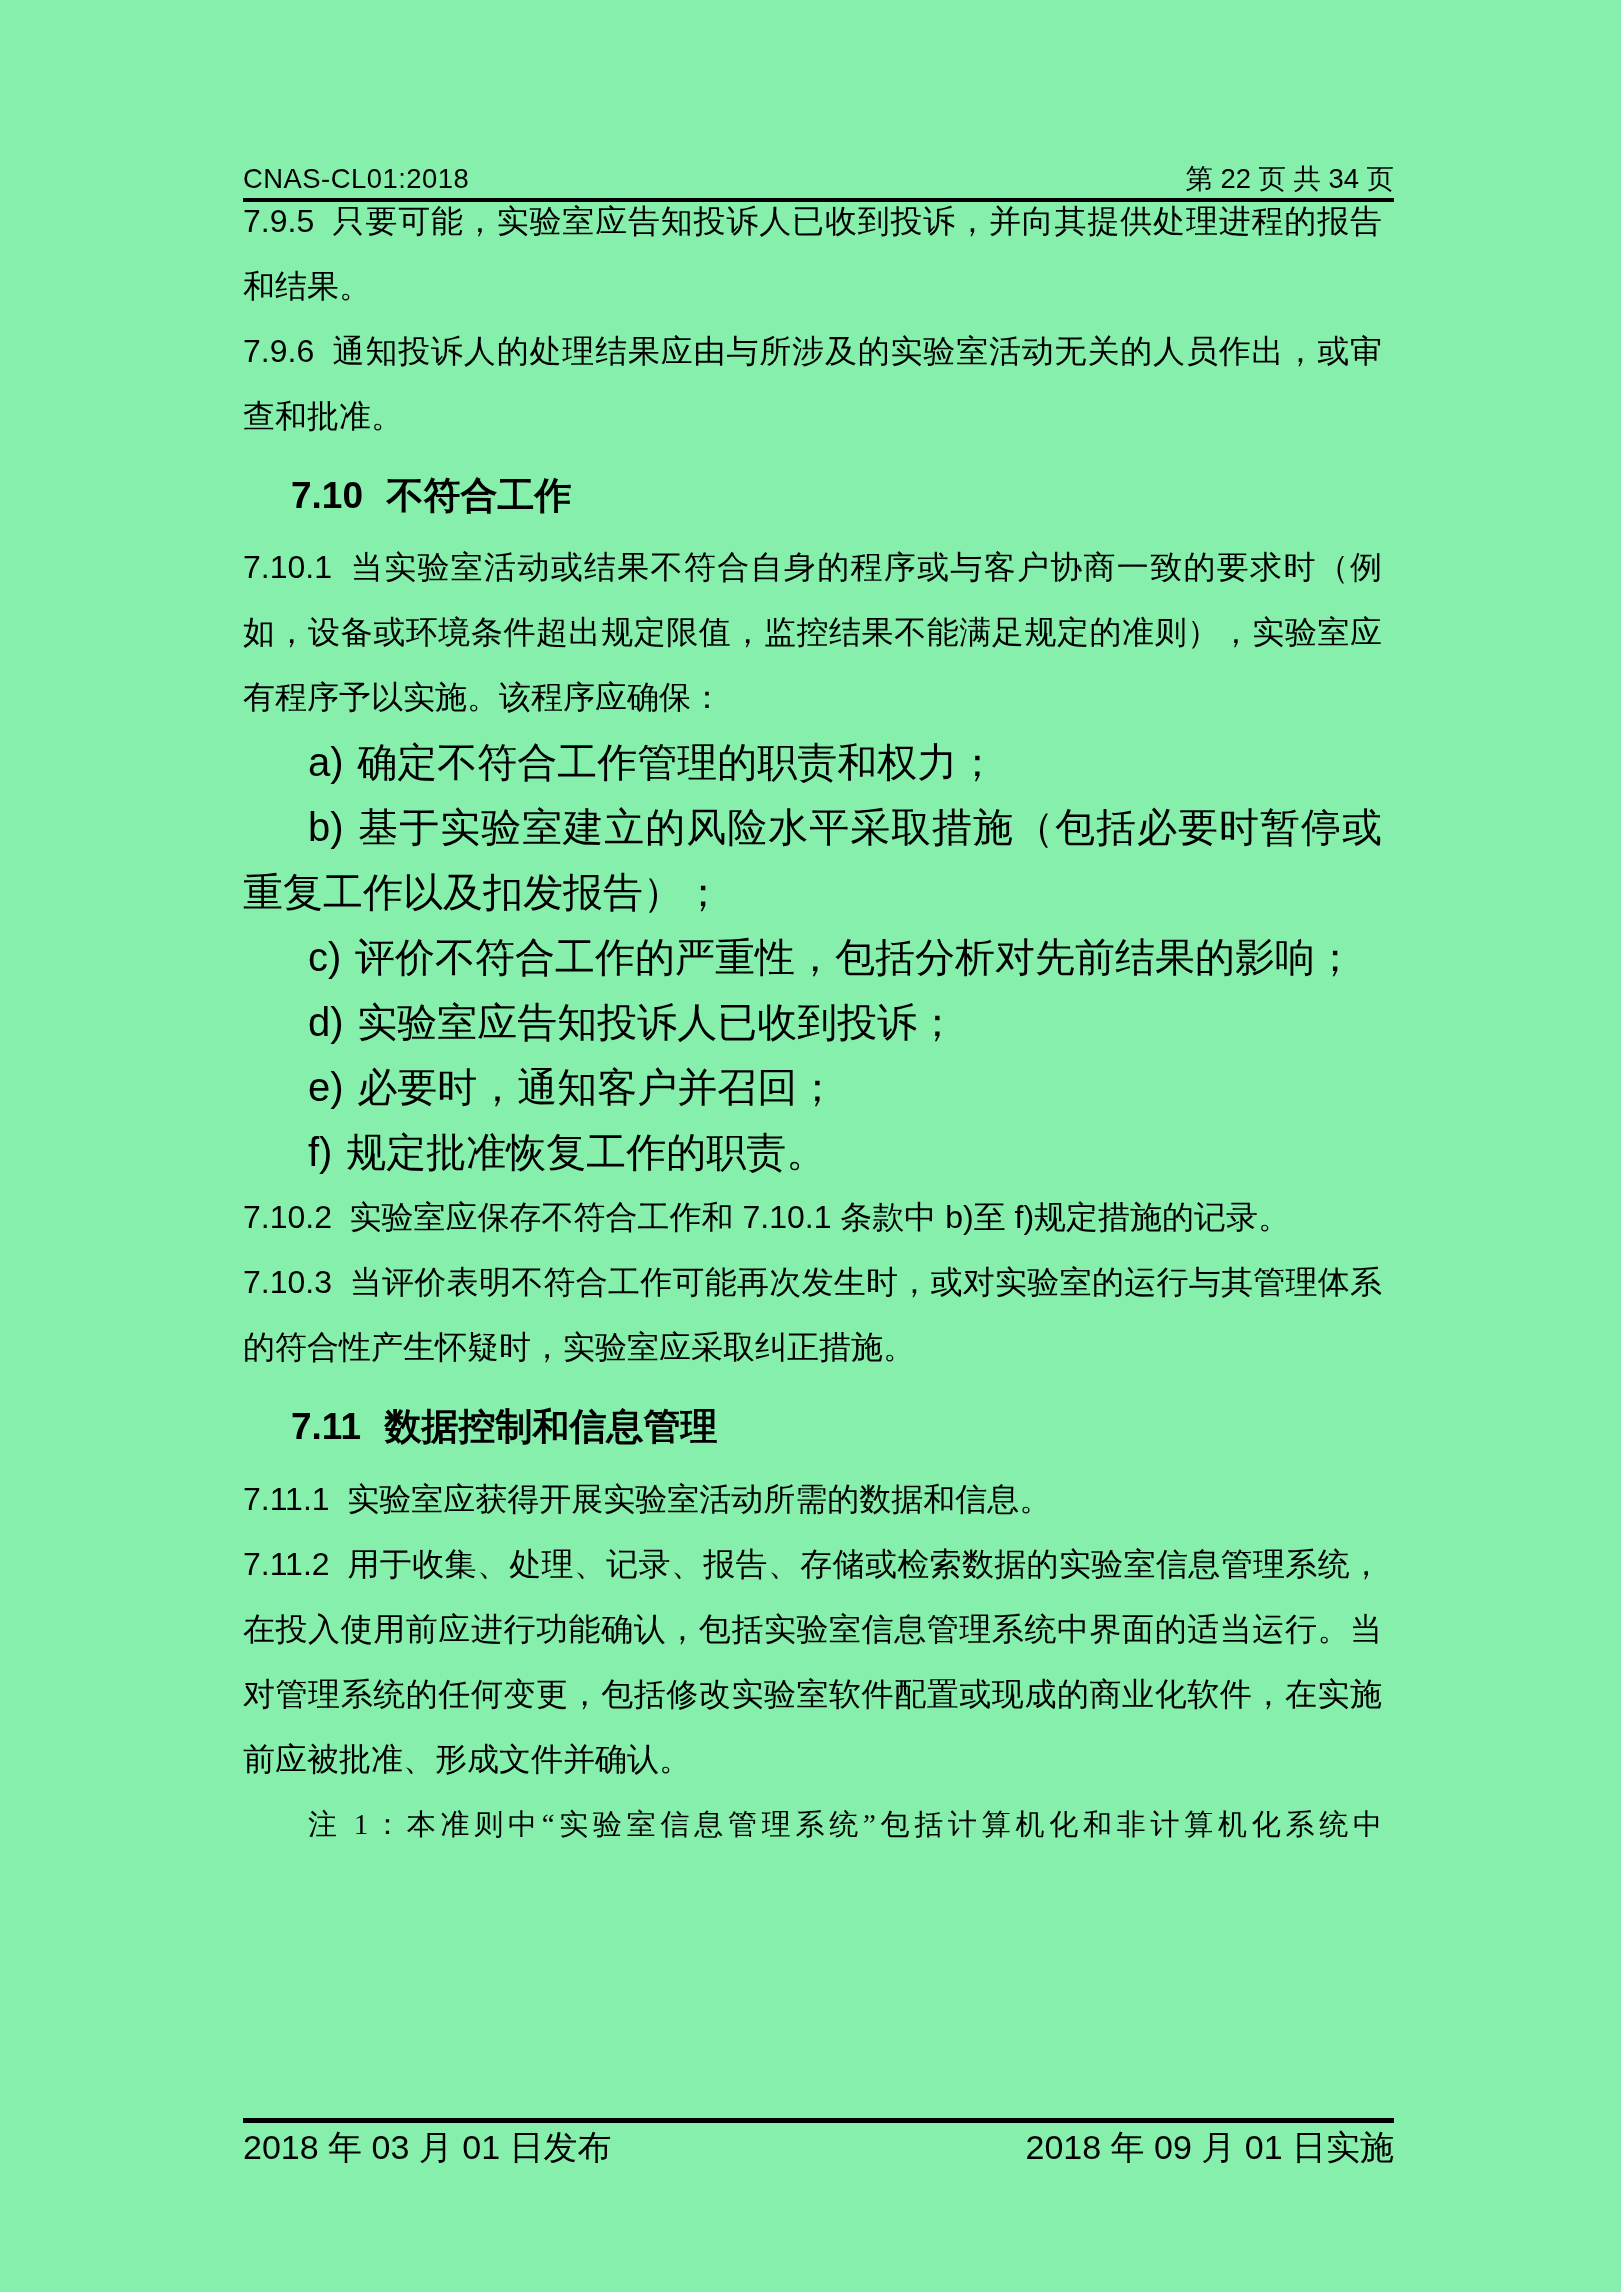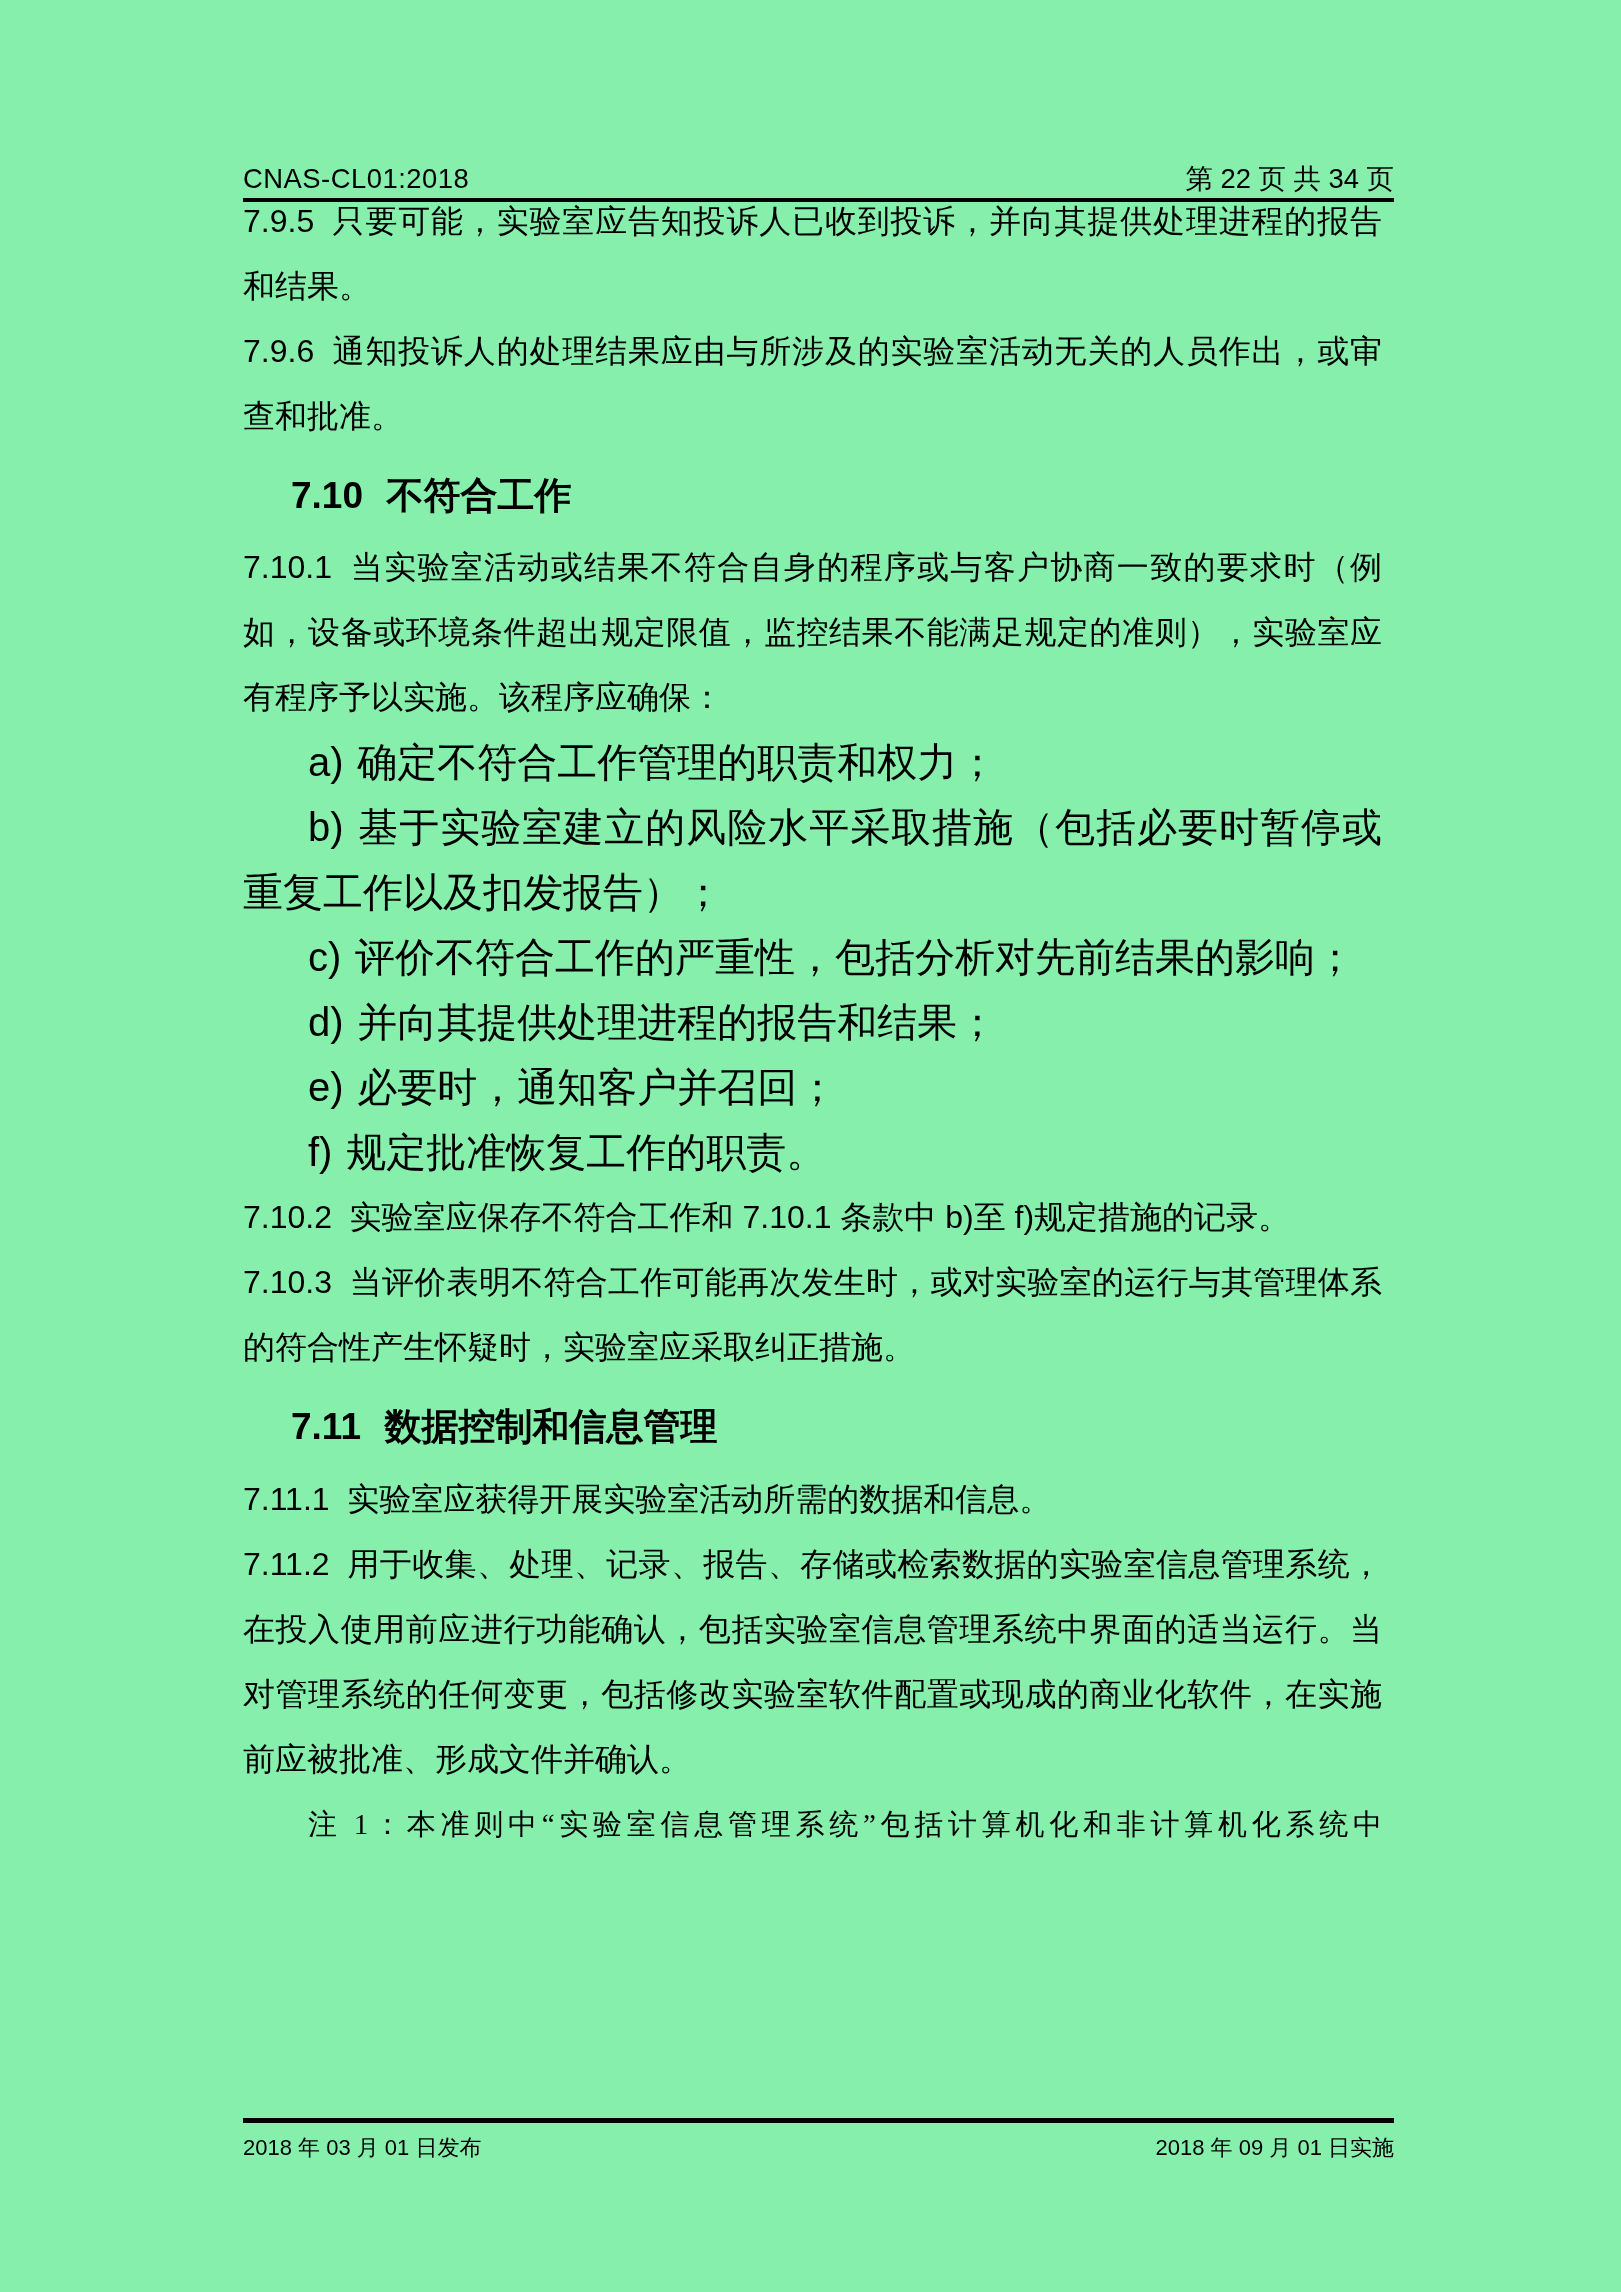--- a/index.html
+++ b/index.html
@@ -24,21 +24,21 @@
     margin-top:2.9px;height:3.9px;background:#000;width:100%;
   }
 
   
   .footer{
     position:absolute;left:243px;width:1151px;top:2118px;
   }
   .footer-rule{height:4.9px;background:#000;width:100%;}
   .footer-row{
     display:flex;justify-content:space-between;
-    font-size:22px;line-height:33px;margin-top:7.8px;
+    font-size:34px;line-height:33px;margin-top:7.8px;
     font-family:"Liberation Sans", serif;
   }
 
   
   .content{
     position:absolute;left:243px;top:189px;width:1139px;
   }
   .content p, .content h2{margin:0;}
 
   .clause{
@@ -129,21 +129,21 @@
 
     <p class="item">
       <span class="marker">b)</span><span class="txt">基于实验室建立的风险水平采取措施（包括必要时暂停或重复工作以及扣发报告）；</span>
     </p>
 
     <p class="item">
       <span class="marker">c)</span><span class="txt">评价不符合工作的严重性，包括分析对先前结果的影响；</span>
     </p>
 
     <p class="item">
-      <span class="marker">d)</span><span class="txt">并向其提供处理进程的报告和结果；</span>
+      <span class="marker">d)</span><span class="txt">实验室应告知投诉人已收到投诉；</span>
     </p>
 
     <p class="item">
       <span class="marker">e)</span><span class="txt">必要时，通知客户并召回；</span>
     </p>
 
     <p class="item">
       <span class="marker">f)</span><span class="txt">规定批准恢复工作的职责。</span>
     </p>
 

